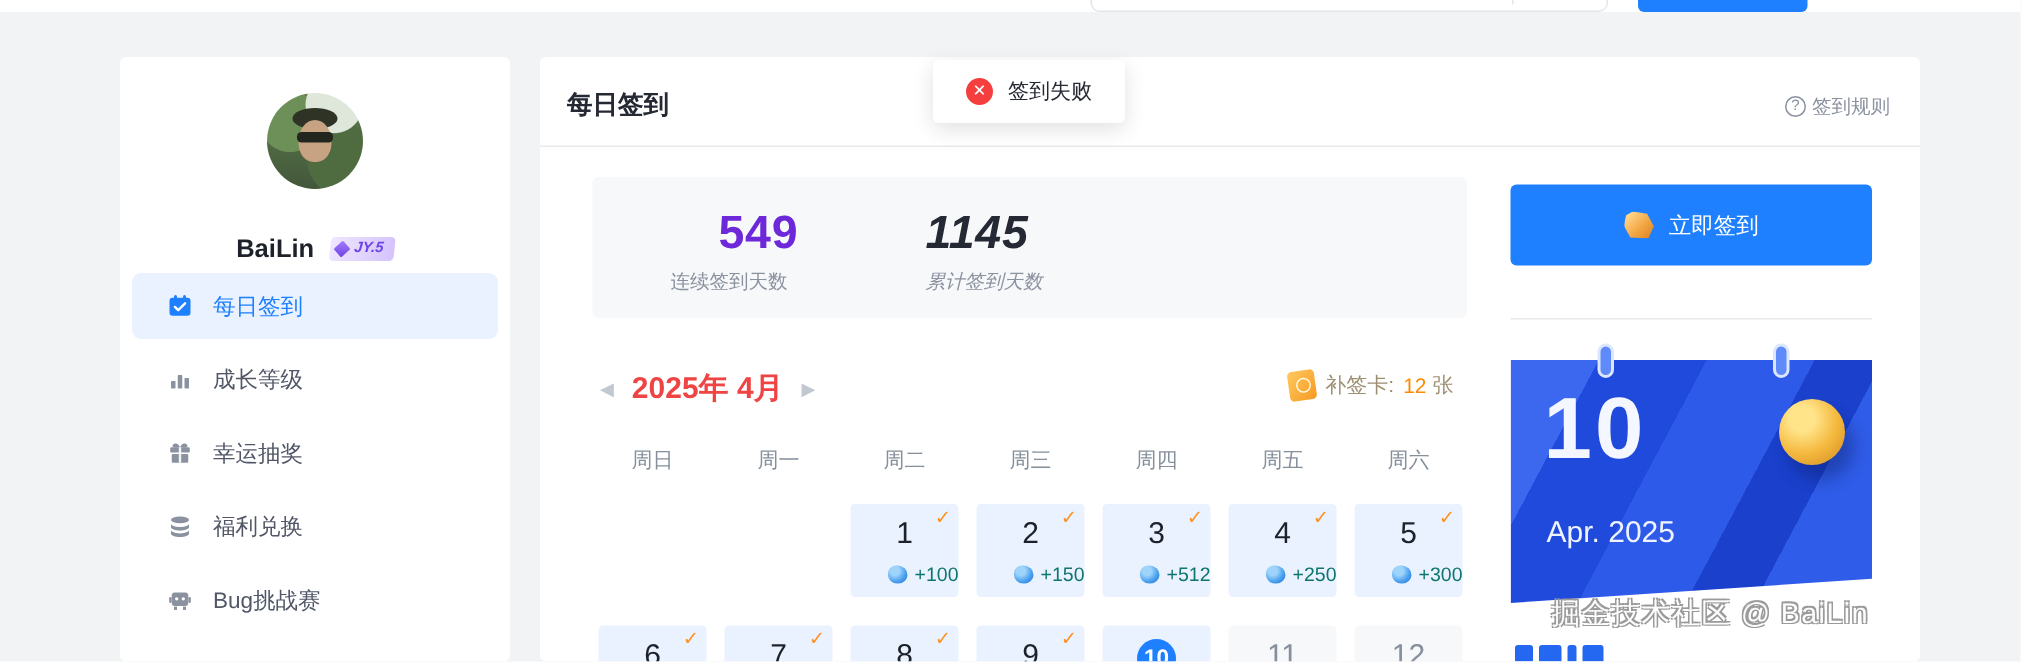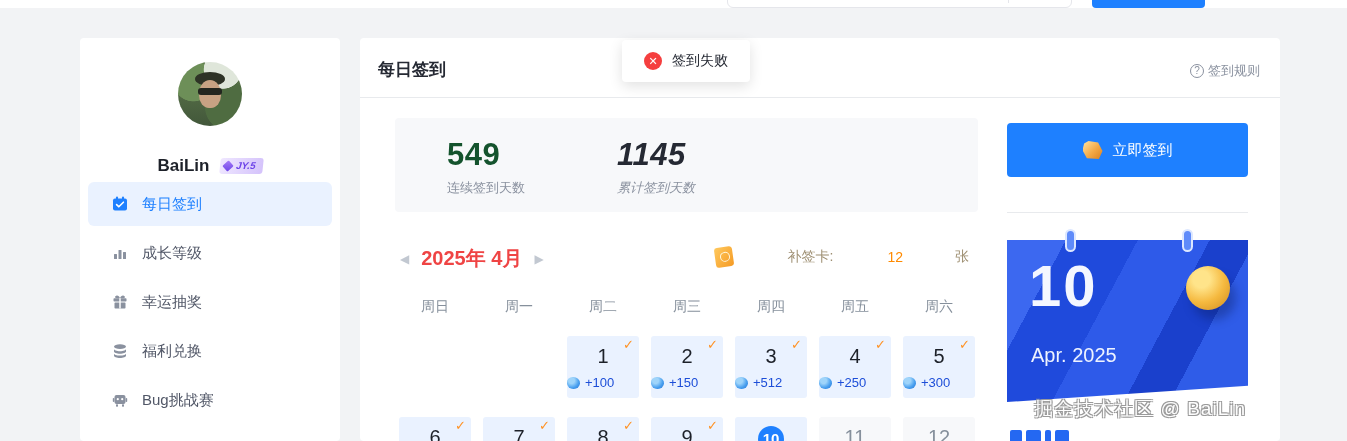--- a/index.html
+++ b/index.html
@@ -77,34 +77,34 @@
   .toast .err {
     width:18px; height:18px; border-radius:50%; background:#f53f3f; color:#fff; font-size:11px; font-weight:bold;
     text-align:center; line-height:18px; margin-right:10px; flex:0 0 18px;
   }
   .toast .msg { font-size:14px; color:#252933; white-space:nowrap; }
 
   
   .stats-box { position:absolute; left:35px; top:80px; width:583px; height:94px; background:#f7f8fa; border-radius:4px; }
   .stat { position:absolute; top:20px; }
   .stat .v { font-size:31px; font-weight:bold; color:#252933; line-height:34px; letter-spacing:0.5px; }
-  .stat.hl .v { color:#14532d; }
+  .stat.hl .v { color:#6d28d9;margin-left:32px; }
   .stat .l { margin-top:7px; font-size:13px; color:#8a919f; display:flex; align-items:flex-start; }
   .stat:nth-child(1){ left:52px; } .stat:nth-child(2){ left:222px;font-style:italic; } .stat:nth-child(3){ left:395px; }
   .i-icon {
     display:none; width:13px; height:13px; border:1px solid #c2c8d1; border-radius:50%;
     font-size:9px; line-height:11px; text-align:center; color:#c2c8d1; margin-left:5px;
   }
   .stat.with-info .i-icon { display:inline-block; }
 
   
   .month-row { position:absolute; left:36px; top:207px; display:flex; align-items:center; }
   .arrow { font-size:12px; color:#c2c8d1; cursor:pointer; padding:0 4px; }
   .month-label { font-size:20px; font-weight:bold; color:#ef4444; margin:0 8px; }
-  .makeup { position:absolute; right:311px; top:209px; display:flex; align-items:center; font-size:14px;gap:48px; }
+  .makeup { position:absolute; right:311px; top:209px; display:flex; align-items:center; font-size:14px; }
   .ticket {
     width:18px; height:20px; margin-right:7px; border-radius:3px; transform:rotate(-8deg);
     background:linear-gradient(135deg,#ffc95e,#f59a23); position:relative;
   }
   .ticket::after { content:""; position:absolute; left:5px; top:5px; width:8px; height:8px; border:1.5px solid #fff7e0; border-radius:50%; }
   .makeup .mk-label { color:#9e8f72; }
   .makeup .mk-count { color:#ff8a00; margin:0 4px 0 6px; }
   .makeup .mk-unit { color:#9e8f72; }
 
   .weekdays { position:absolute; left:33px; top:260px; display:grid; grid-template-columns:repeat(7,84px); }
@@ -118,21 +118,21 @@
   .cell.empty { background:transparent; cursor:default; }
   .cell.future { background:#f7f8fa; }
   .cell .check { position:absolute; top:1px; right:5px; font-size:13px; font-weight:bold; color:#ff9224; display:none; }
   .cell.signed .check { display:block; }
   .cell .daynum { position:absolute; top:7px; left:0; width:100%; text-align:center; font-size:20px; color:#1d2129; line-height:26px; }
   .cell.future .daynum { color:#86909c; }
   .cell.today .daynum span {
     display:inline-block; width:26px; height:26px; border-radius:50%; background:#1e80ff; color:#fff;
     font-size:15px; font-weight:bold; line-height:26px;
   }
-  .cell .bonus { position:absolute; bottom:8px; left:0; width:100%; display:none; justify-content:flex-start; align-items:center; font-size:13px; color:#1d4ed8; }
+  .cell .bonus { position:absolute; bottom:8px; left:0; width:100%; display:none; justify-content:flex-end; align-items:center; font-size:13px; color:#0f766e; }
   .cell.has-bonus .bonus { display:flex; }
   .ore {
     display:inline-block; width:13px; height:12px; margin-right:5px; border-radius:45% 55% 50% 50%;
     background:radial-gradient(circle at 35% 30%, #9fd4fa 0 25%, #4aa0ef 60%, #2372d6 100%);
   }
 
   
   .signin-btn {
     position:absolute; left:647px; top:85px; width:241px; height:54px; background:#1e80ff; border:none;
     border-radius:4px; color:#fff; font-size:15px; cursor:pointer;

